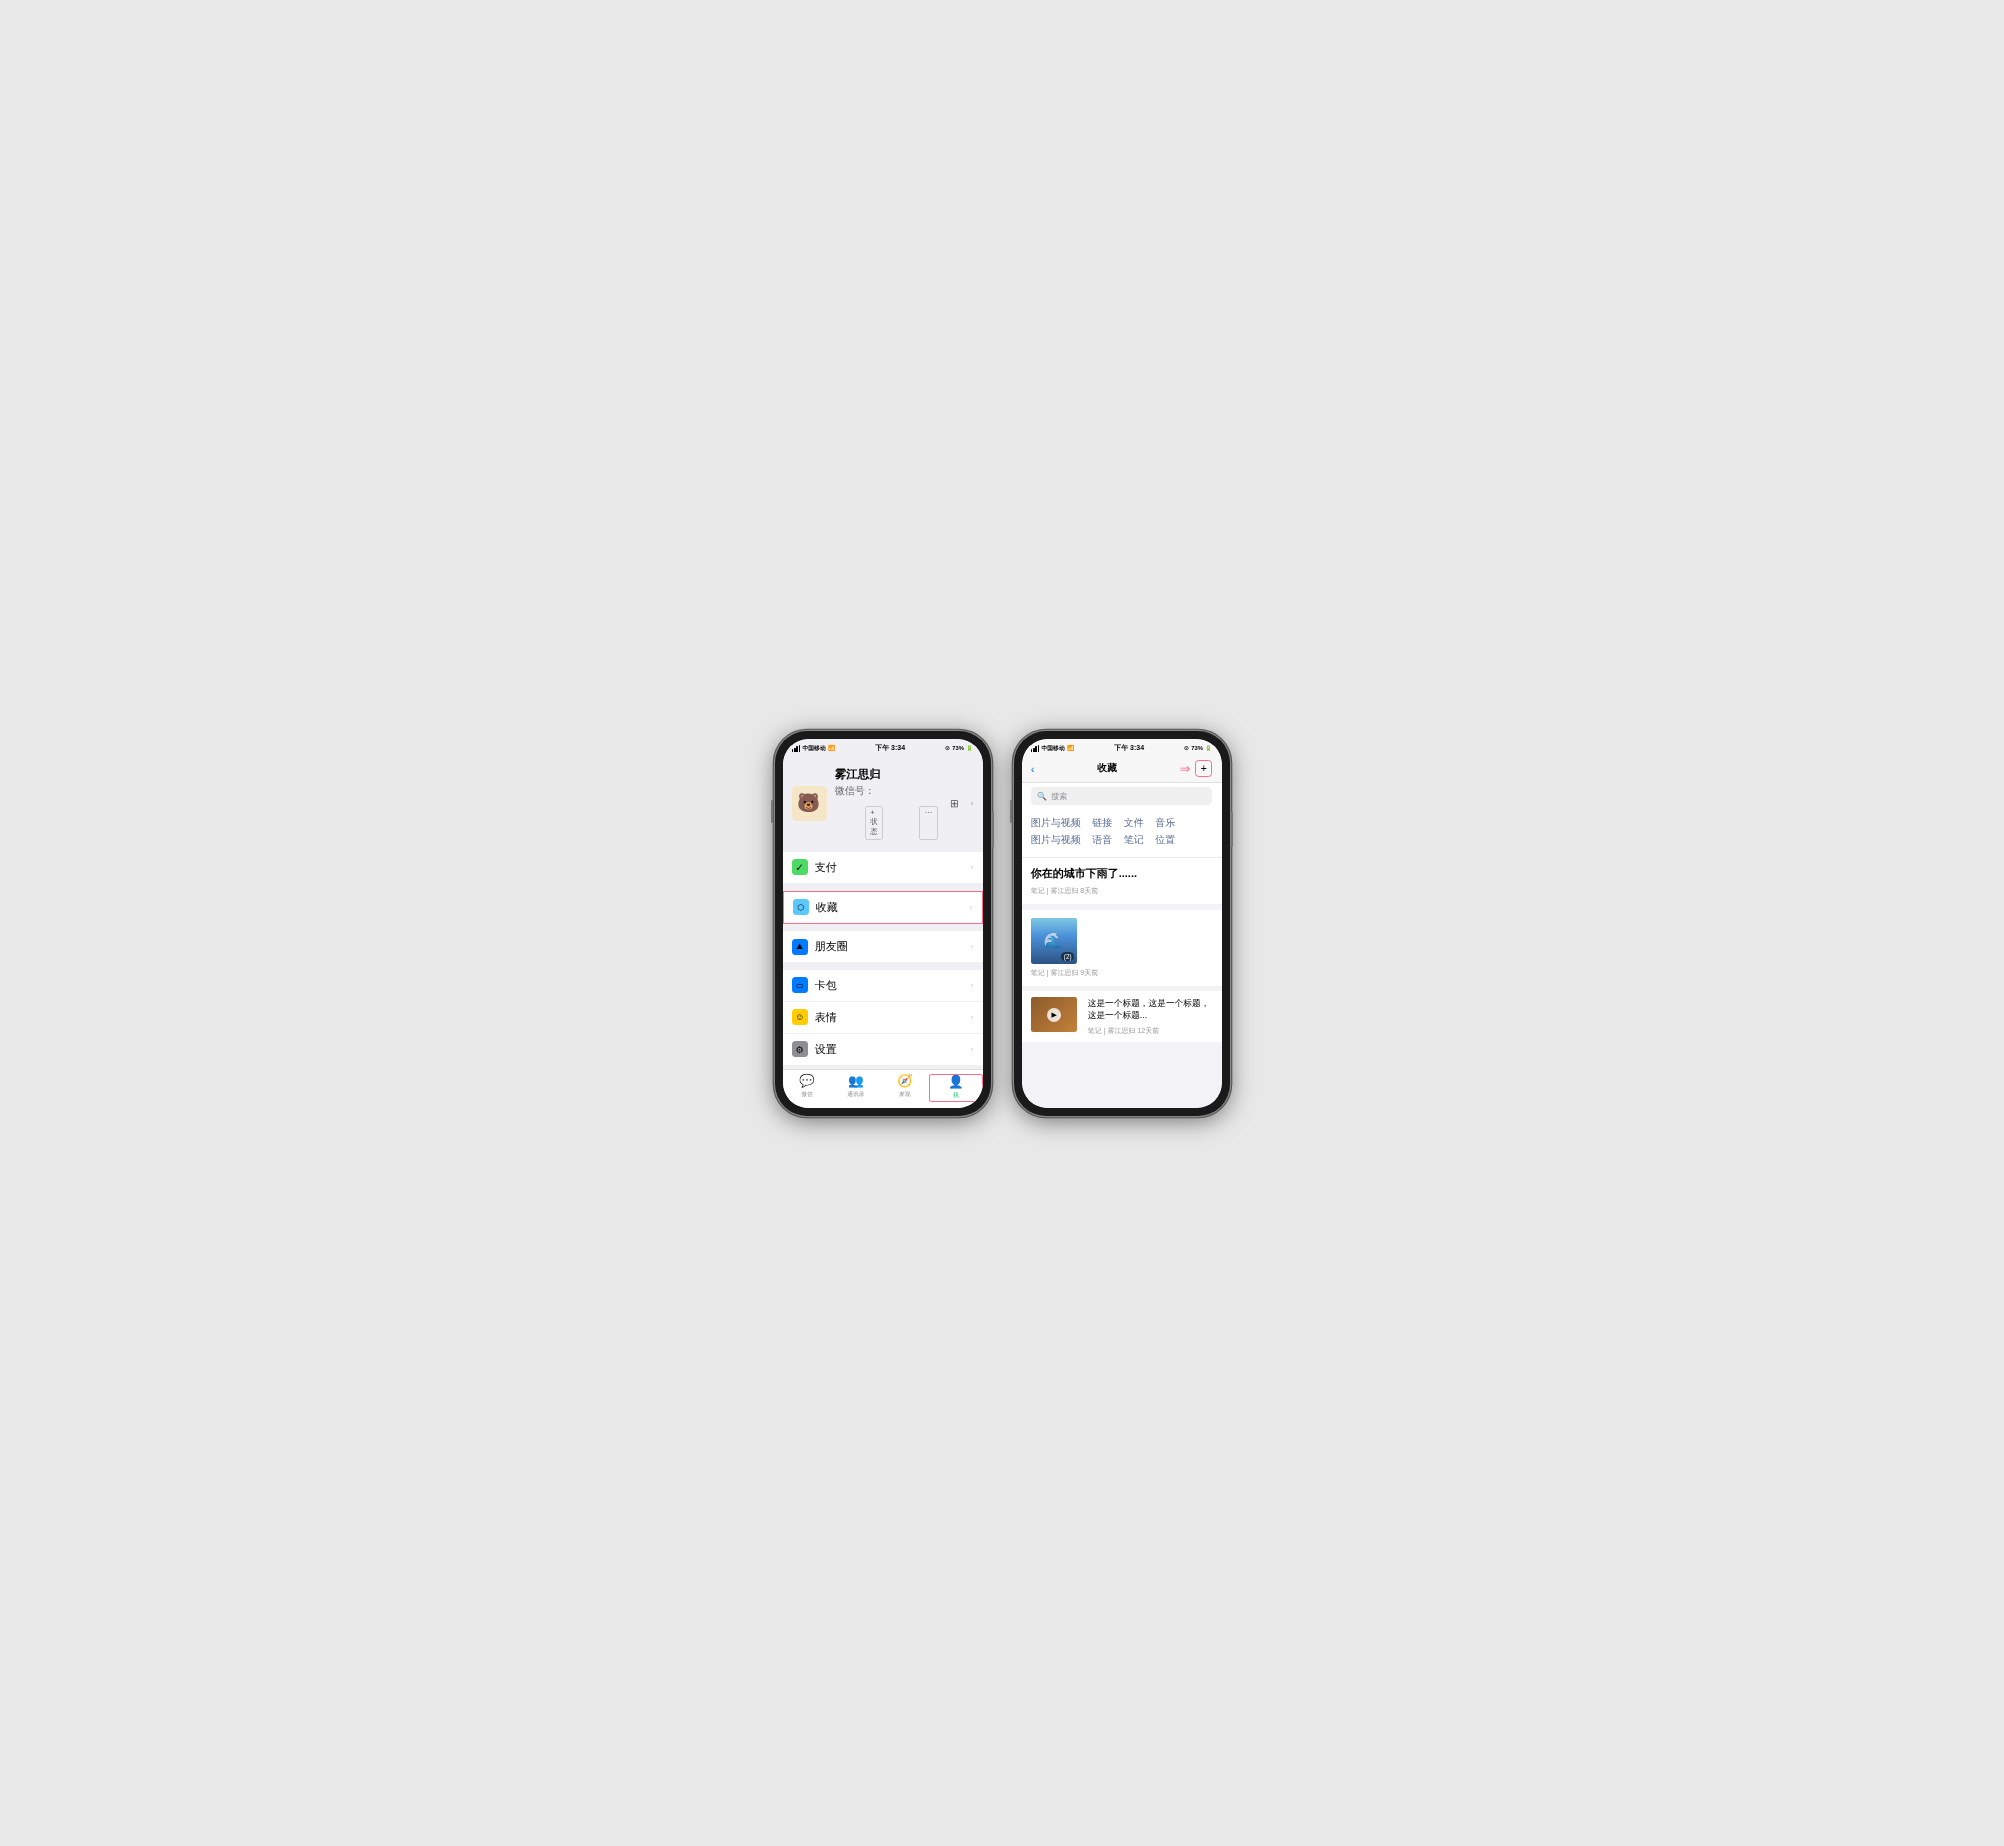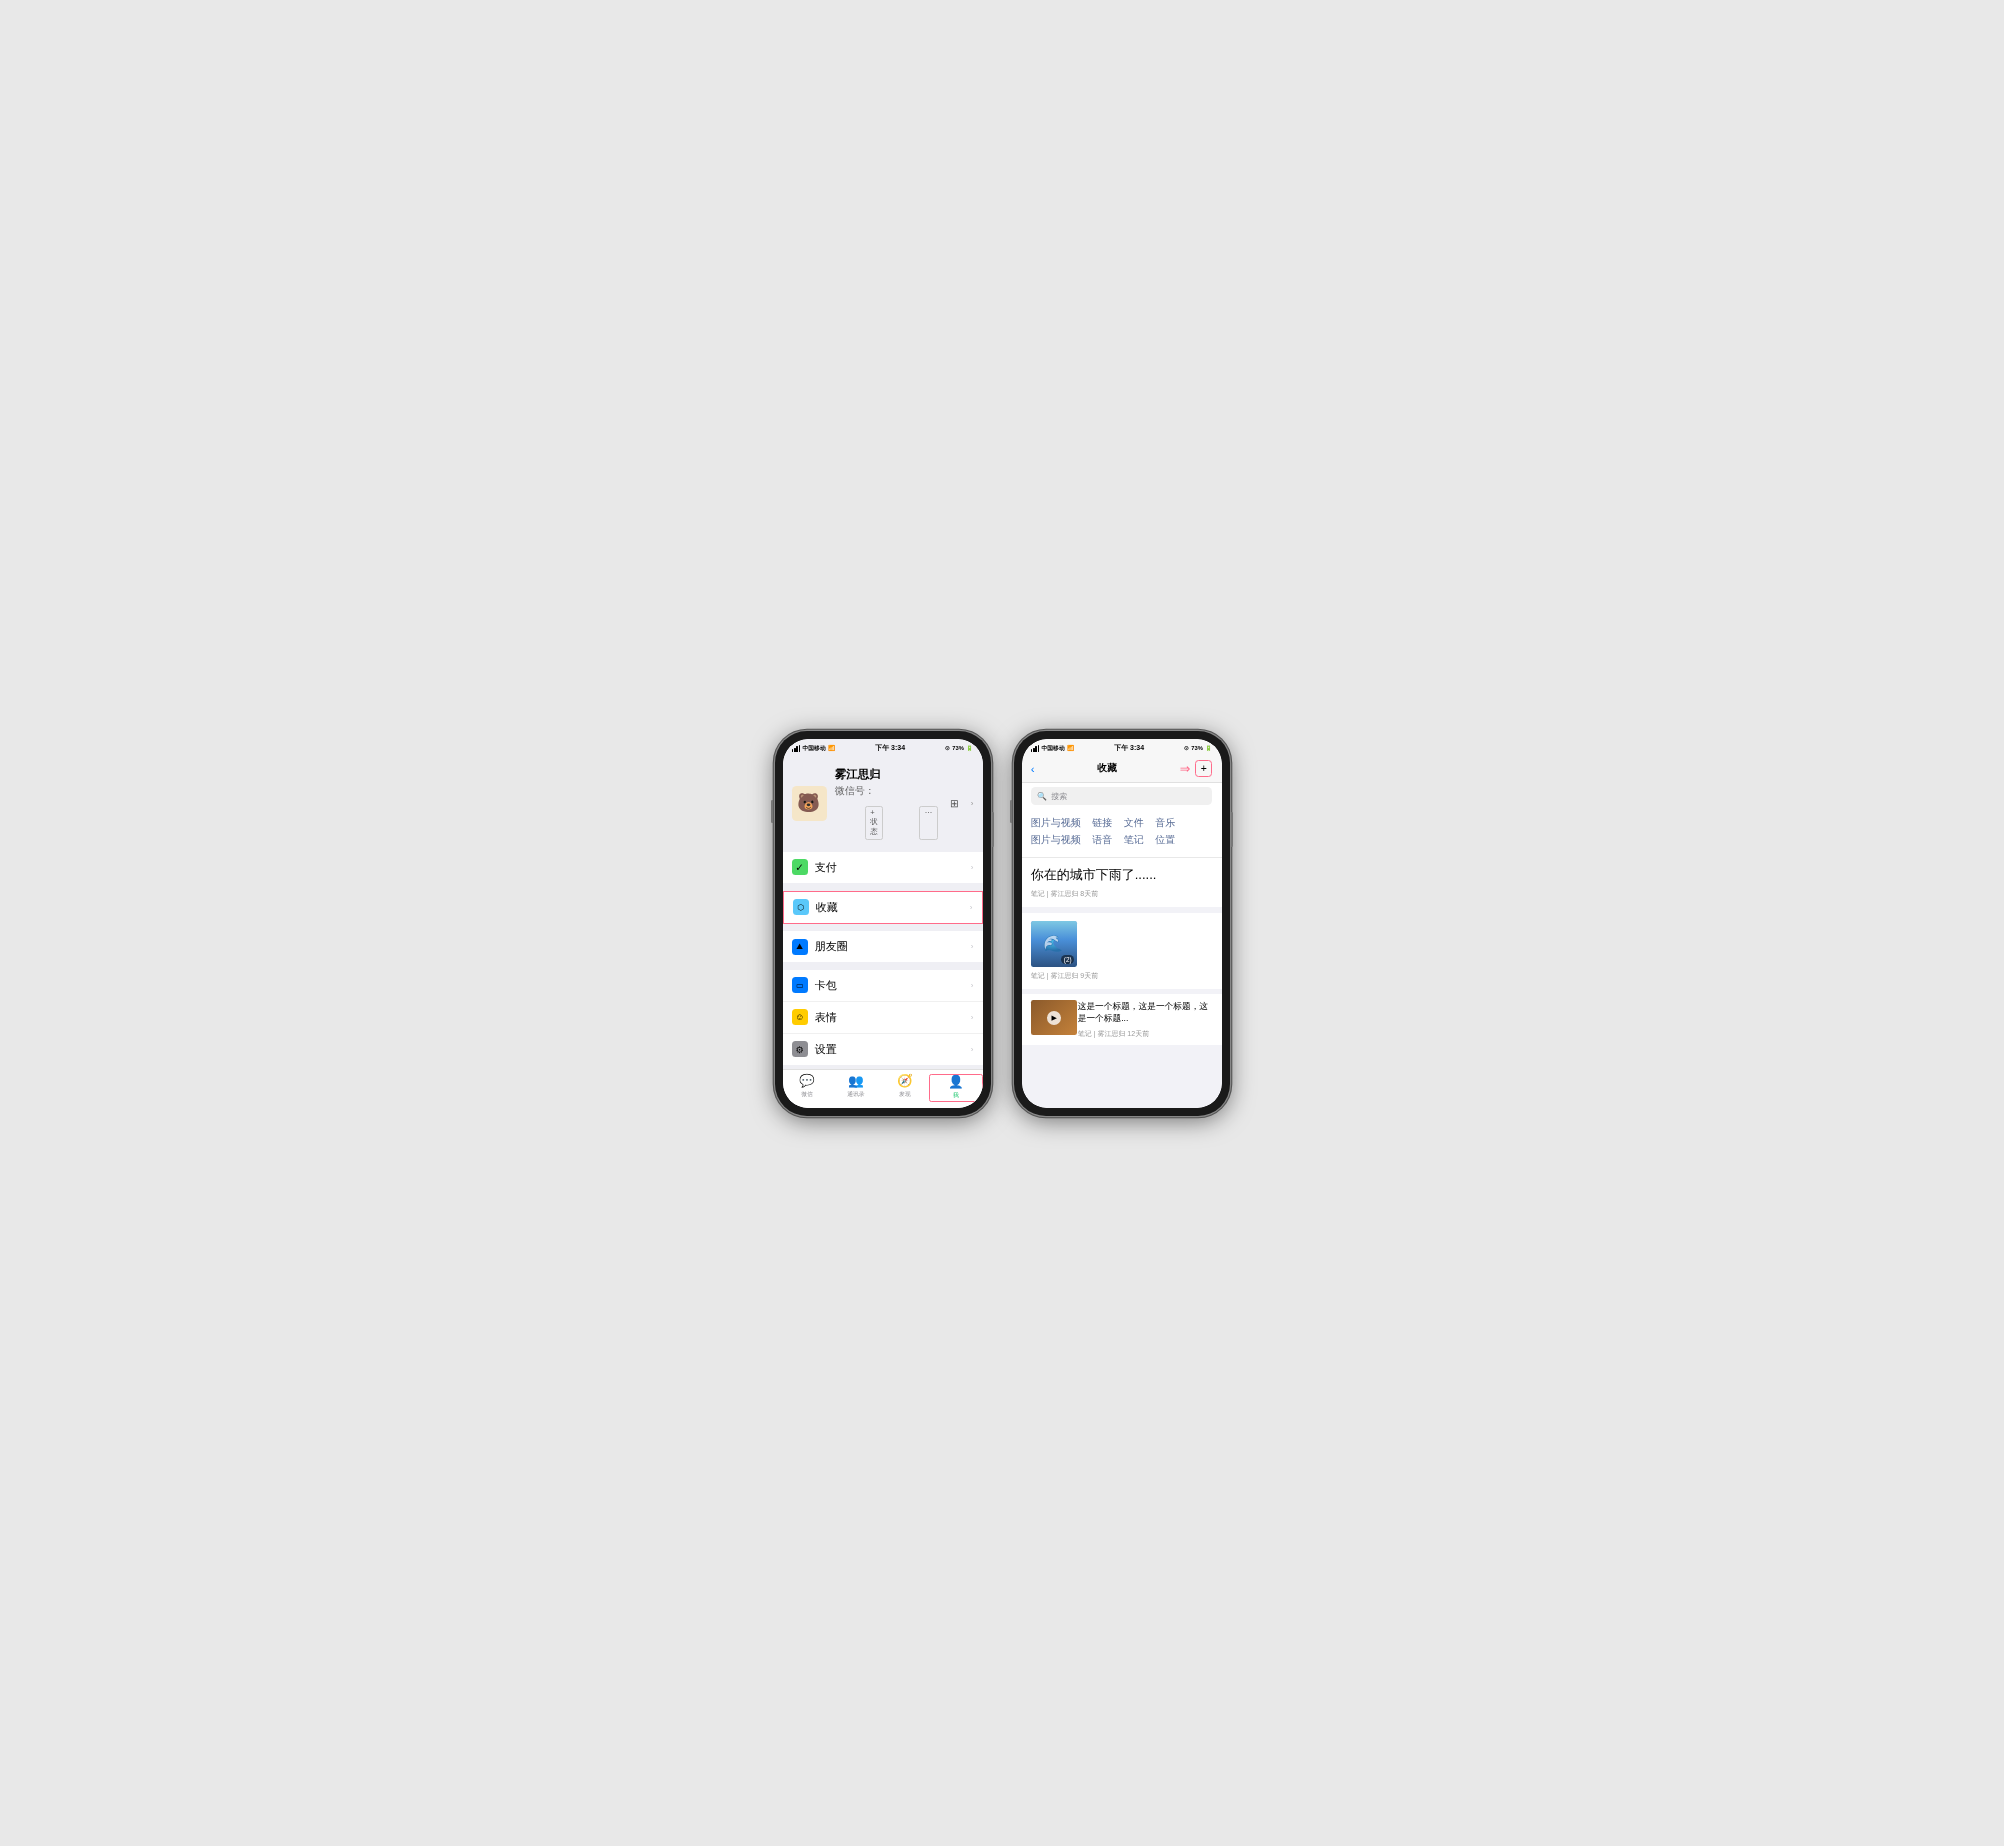--- a/index.html
+++ b/index.html
@@ -356,23 +356,24 @@
       flex-direction: column;
     }
 
     .collection-item {
       background: #fff;
       margin-bottom: 0.6px;
       padding: 8px 9.2px;
     }
 
     .collection-note-text {
-      font-size: 13px;
+      font-size: 11px;
       color: #000;
       margin-bottom: 5.8px;
+      font-weight: bold;
     }
 
     .collection-meta {
       font-size: 7px;
       color: #999;
     }
 
     .collection-image-thumb {
       width: 46px;
       height: 46px;
@@ -390,21 +391,21 @@
     .image-count-badge {
       background: rgba(0,0,0,0.5);
       color: #fff;
       font-size: 6.3px;
       padding: 1.2px 2.9px;
       border-radius: 5.8px;
     }
 
     .collection-item-video {
       display: flex;
-      gap: 1px;
+      gap: 11px;
       padding: 5.8px 9.2px;
       background: #fff;
       margin-bottom: 0.6px;
       align-items: flex-start;
     }
 
     .video-thumb {
       width: 46px;
       height: 35px;
       border-radius: 2.3px;

